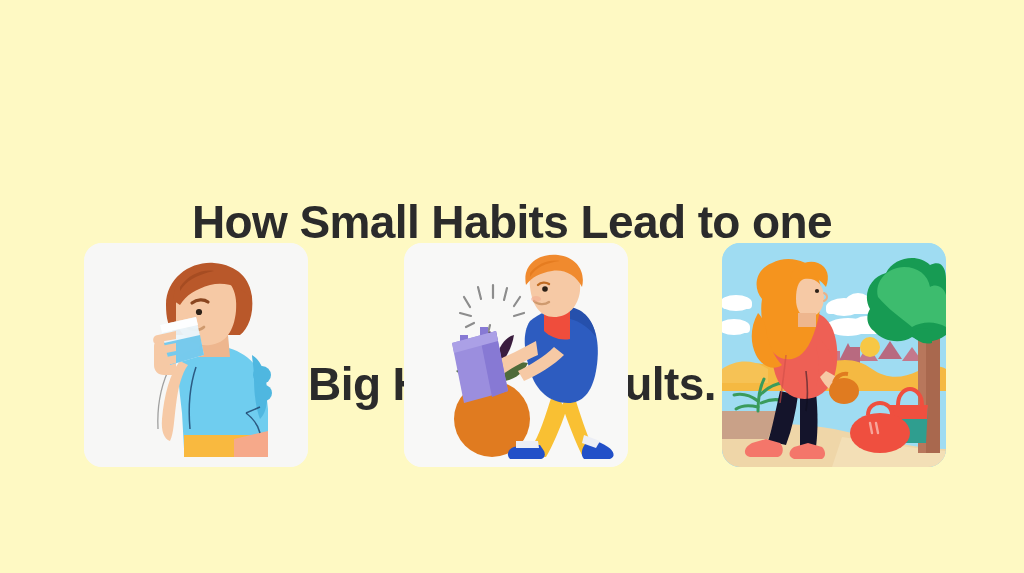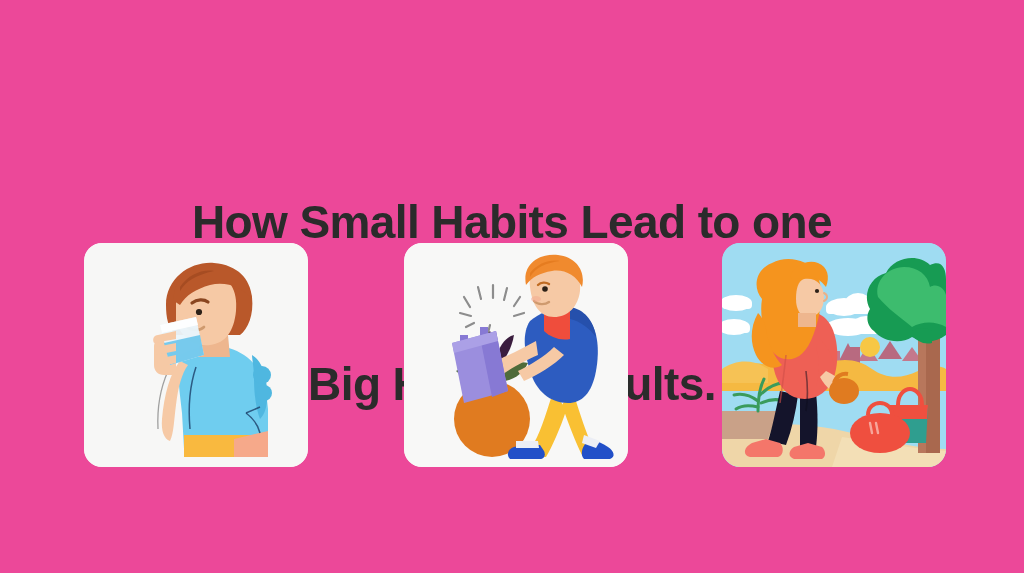--- a/index.html
+++ b/index.html
@@ -13,21 +13,21 @@
     background: #ffffff;
     font-family: "Liberation Sans", sans-serif;
     overflow: hidden;
     position: relative;
   }
 
   .page {
     position: relative;
     width: 1024px;
     height: 573px;
-    background: #ec4899;
+    background: #fef9c3;
   }
 
   
   .headline {
     position: absolute;
     left: 0;
     top: 56px;
     width: 1024px;
     text-align: center;
     color: #2b2b2b;

